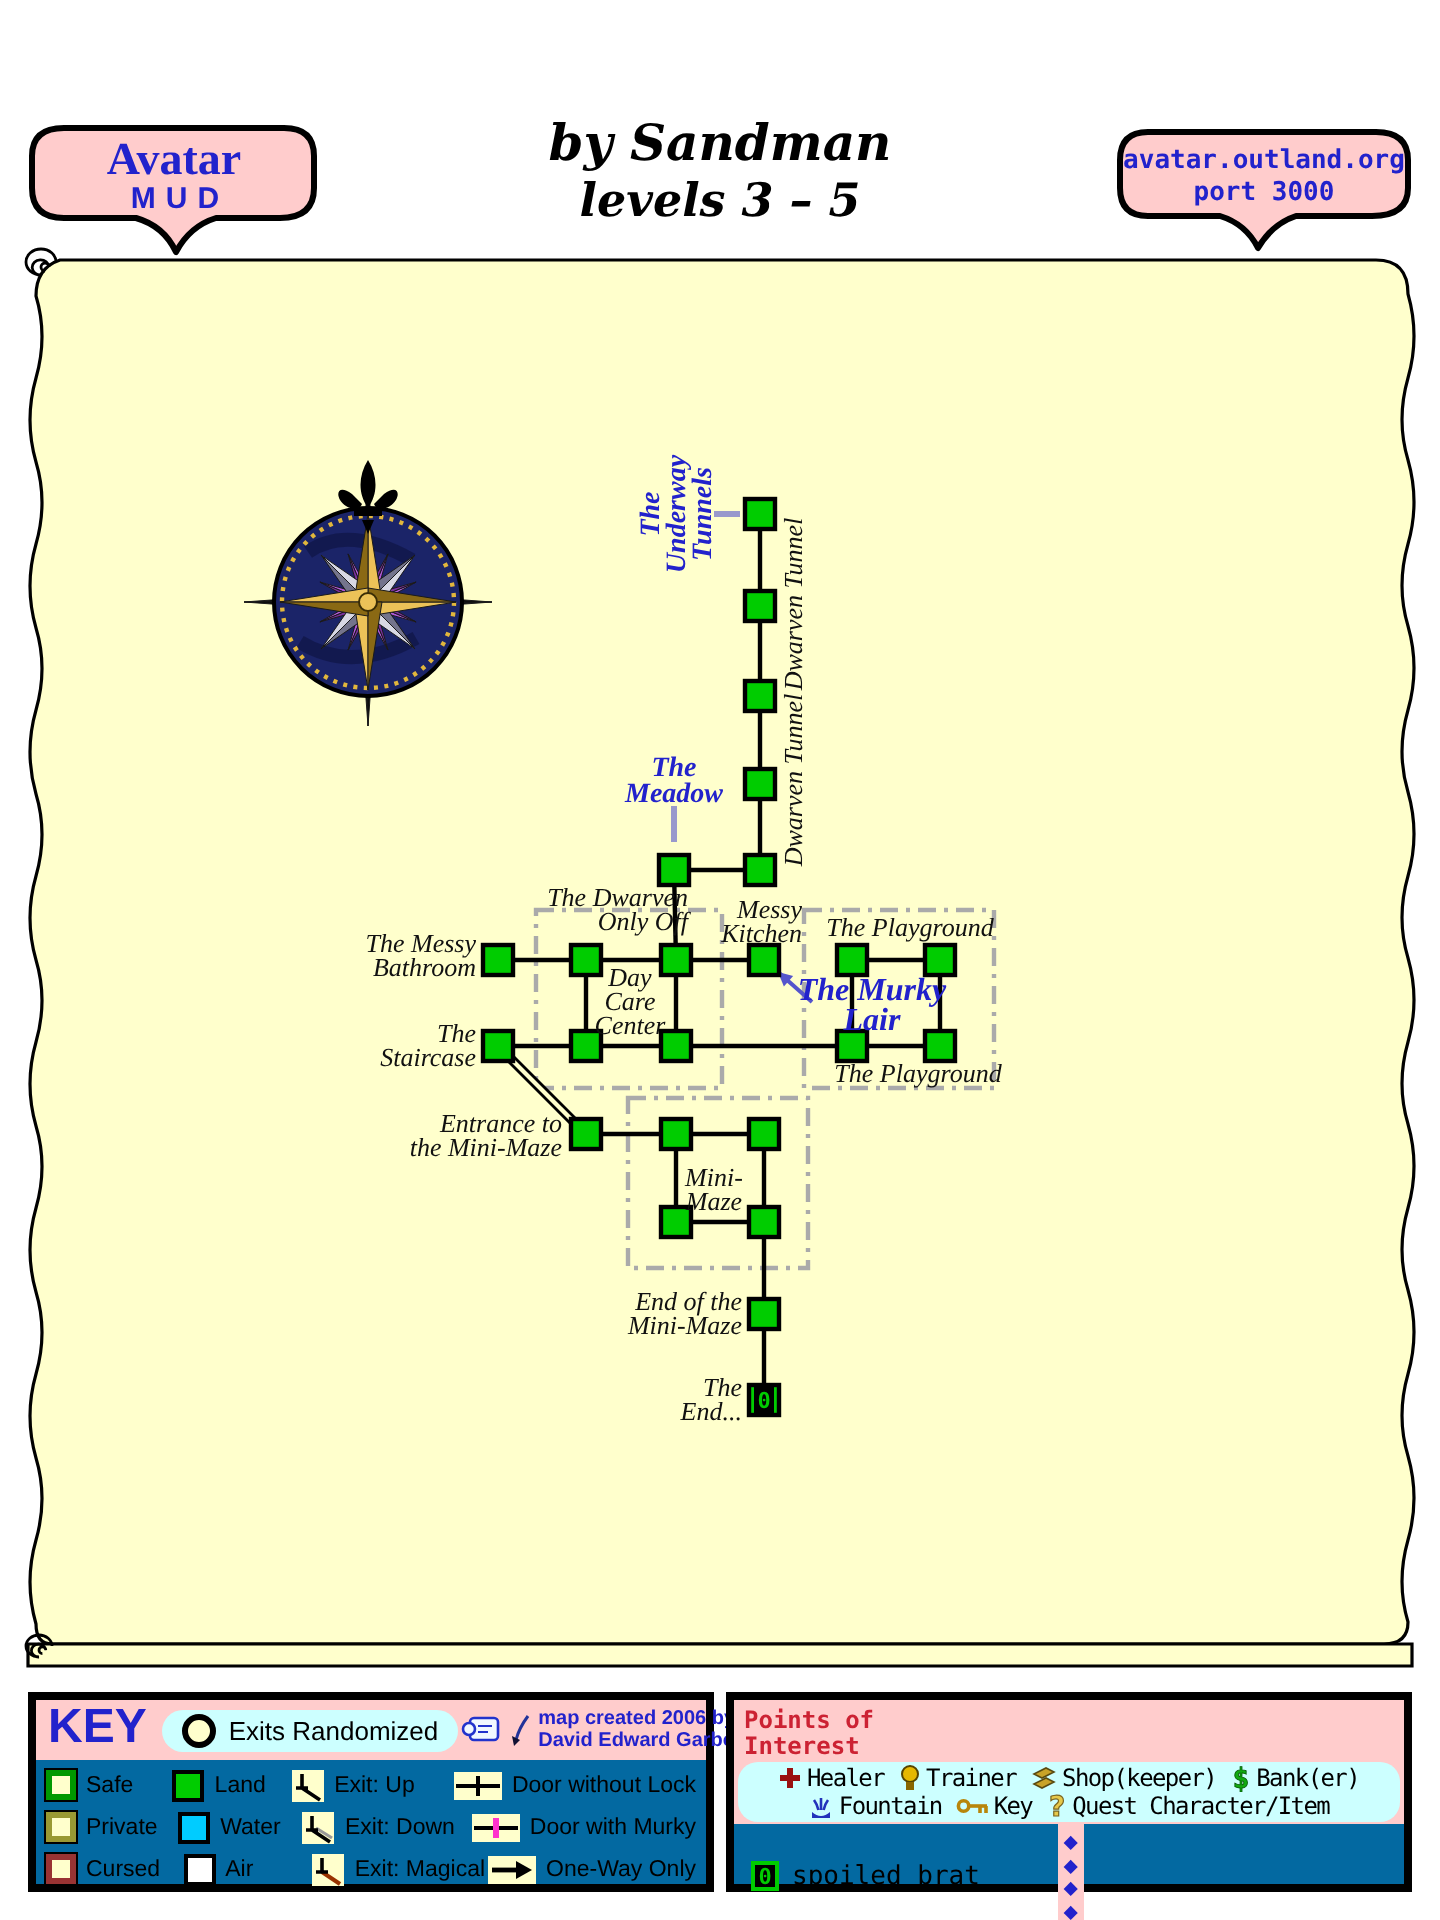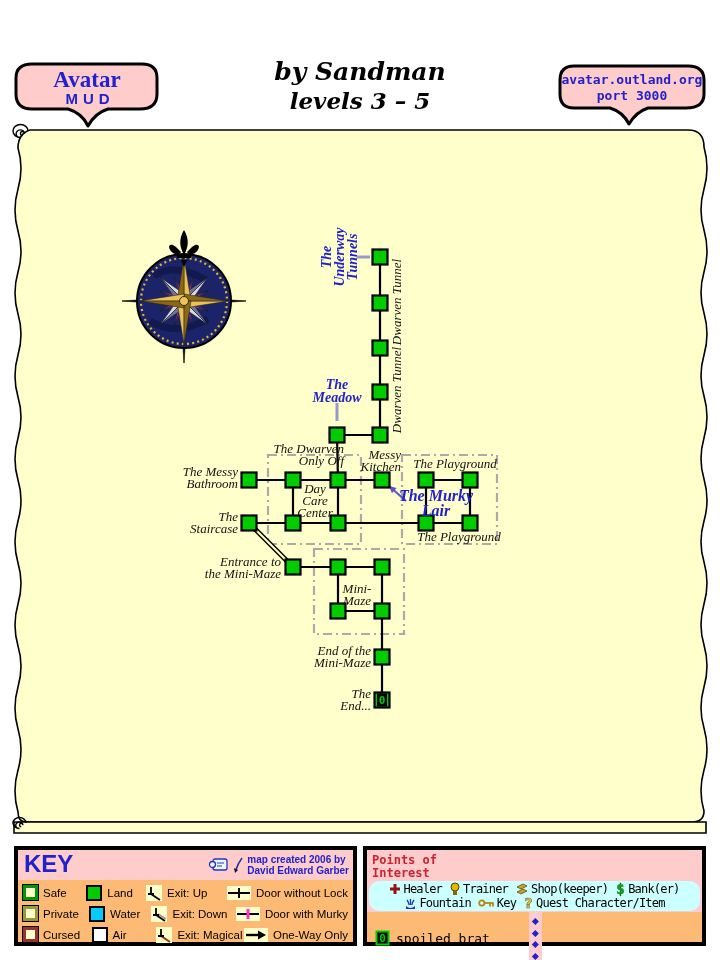--- a/index.html
+++ b/index.html
@@ -15,21 +15,21 @@
   .map-label.blue{font-weight:bold;color:#2222CC;font-size:14px;line-height:13px;}
   .map-label.blue-lg{font-weight:bold;color:#2222CC;font-size:16px;line-height:15px;}
   
   .hdr{position:absolute;left:0;width:720px;text-align:center;z-index:2;color:#000;}
   #title{top:2px;font:bold italic 45px "DejaVu Serif",serif;letter-spacing:1px;}
   #subtitle{top:57px;font:bold italic 25px "DejaVu Serif",serif;}
   #levels{top:87px;font:bold italic 23px "DejaVu Serif",serif;}
   .badge{position:absolute;z-index:2;}
   .badge text{fill:#2222CC;}
   
-  .panel{position:absolute;top:846px;height:100px;background:#fdba74;border:4px solid #000;
+  .panel{position:absolute;top:846px;height:100px;background:#0369a1;border:4px solid #000;
          box-sizing:border-box;z-index:2;}
   #key-panel{left:14px;width:343px;}
   #poi-panel{left:363px;width:343px;}
   .phead{background:#FFCCCC;display:flex;align-items:center;}
   #key-head{height:30px;}
   .key-title{font:bold 24px "Liberation Sans",sans-serif;color:#2222CC;padding:0 8px 2px 6px;}
   .rand-pill{background:#CCFFFF;border-radius:14px;padding:2px 10px;display:flex;align-items:center;gap:6px;}
   .circ{width:11px;height:11px;border:3px solid #000;border-radius:50%;background:#FFFFCC;display:inline-block;}
   .rand-label{font-size:13px;color:#000;white-space:nowrap;}
   .credit{margin-left:auto;display:flex;align-items:center;gap:3px;padding-right:4px;}
@@ -226,20 +226,24 @@
       <div class="map-label" style="left: 459px; top: 537px;"><span>The Playground</span></div>
       <div class="map-label right" style="left: 281px; top: 568px;"><span>Entrance to</span><br><span>the Mini-Maze</span></div>
       <div class="map-label" style="left: 357px; top: 595px;"><span>Mini-</span><br><span>Maze</span></div>
       <div class="map-label right" style="left: 371px; top: 657px;"><span>End of the</span><br><span>Mini-Maze</span></div>
       <div class="map-label right" style="left: 371px; top: 700px;"><span>The</span><br><span>End...</span></div>
     </div>
 
   <div class="panel" id="key-panel">
     <div class="phead" id="key-head">
       <span class="key-title">KEY</span>
+      <span class="rand-pill">
+        <span class="circ"></span>
+        <span class="rand-label">Exits Randomized</span>
+      </span>
       <span class="credit">
         <svg width="22" height="16" viewBox="0 0 22 16">
           <rect x="6" y="2" width="14" height="11" rx="2" fill="#F0F8FF" stroke="#2233CC" stroke-width="1.3"></rect>
           <circle cx="5.5" cy="7.5" r="3" fill="#F0F8FF" stroke="#2233CC" stroke-width="1.3"></circle>
           <path d="M10,6 h7 M10,9 h5" stroke="#2233CC" stroke-width="1"></path>
         </svg>
         <svg width="12" height="17" viewBox="0 0 12 17">
           <path d="M10,1 C7,5 5,9 4,13" stroke="#223399" stroke-width="1.5" fill="none"></path>
           <polygon points="2,11 6,13 3,16" fill="#111133"></polygon>
         </svg>

